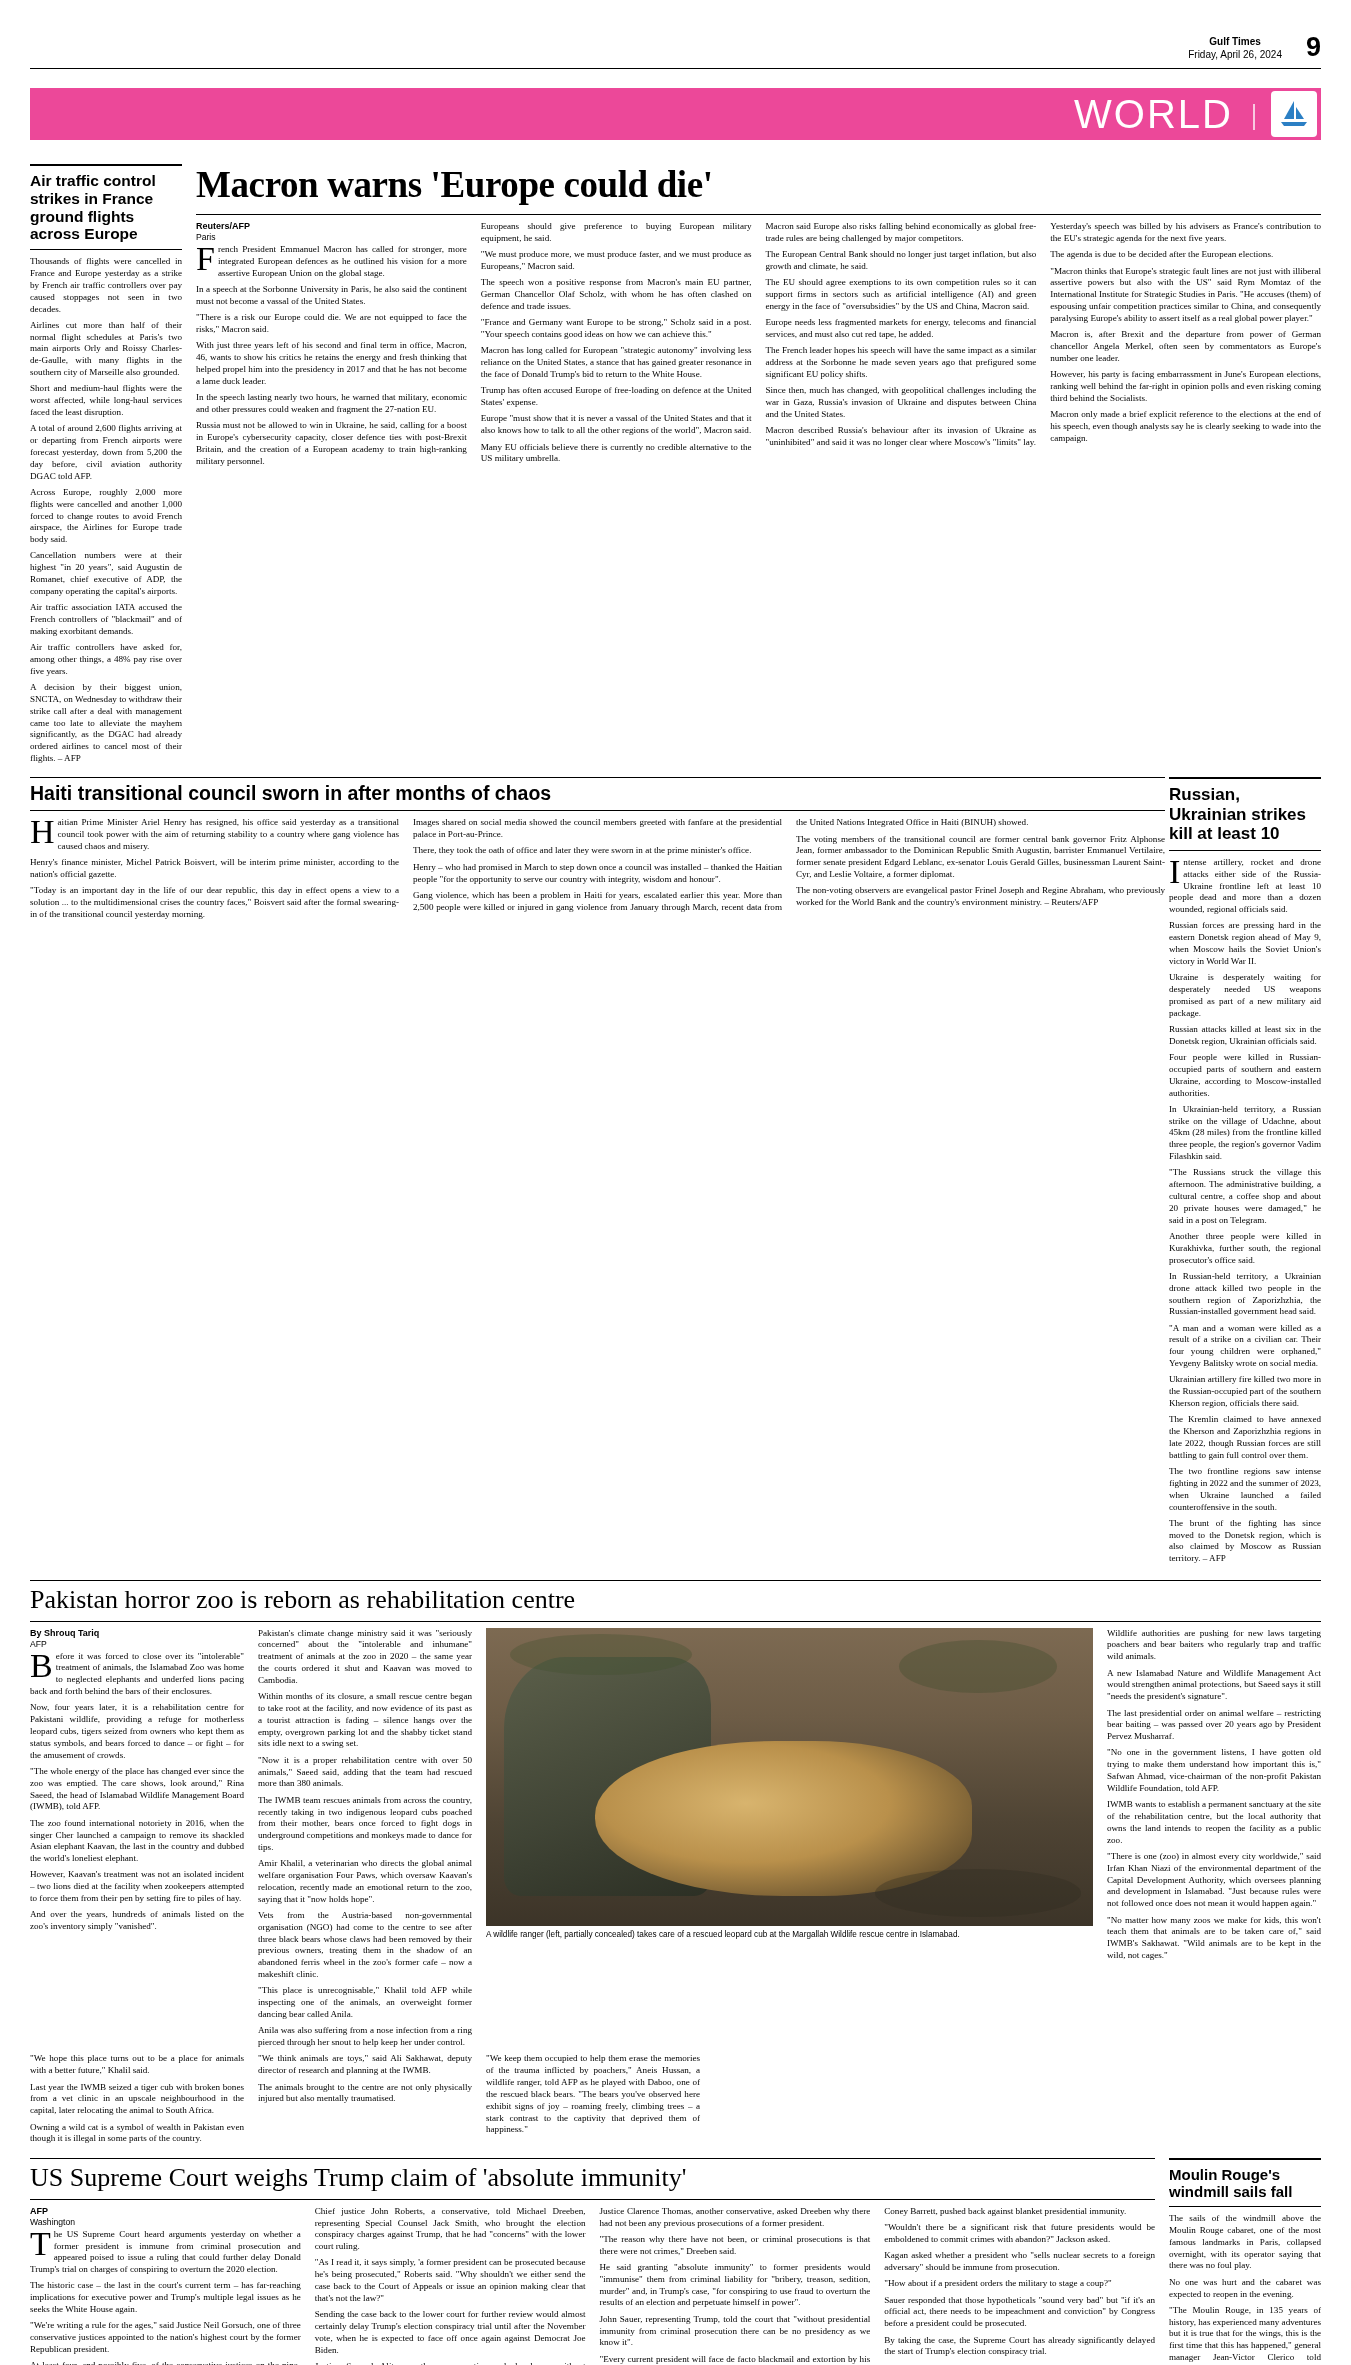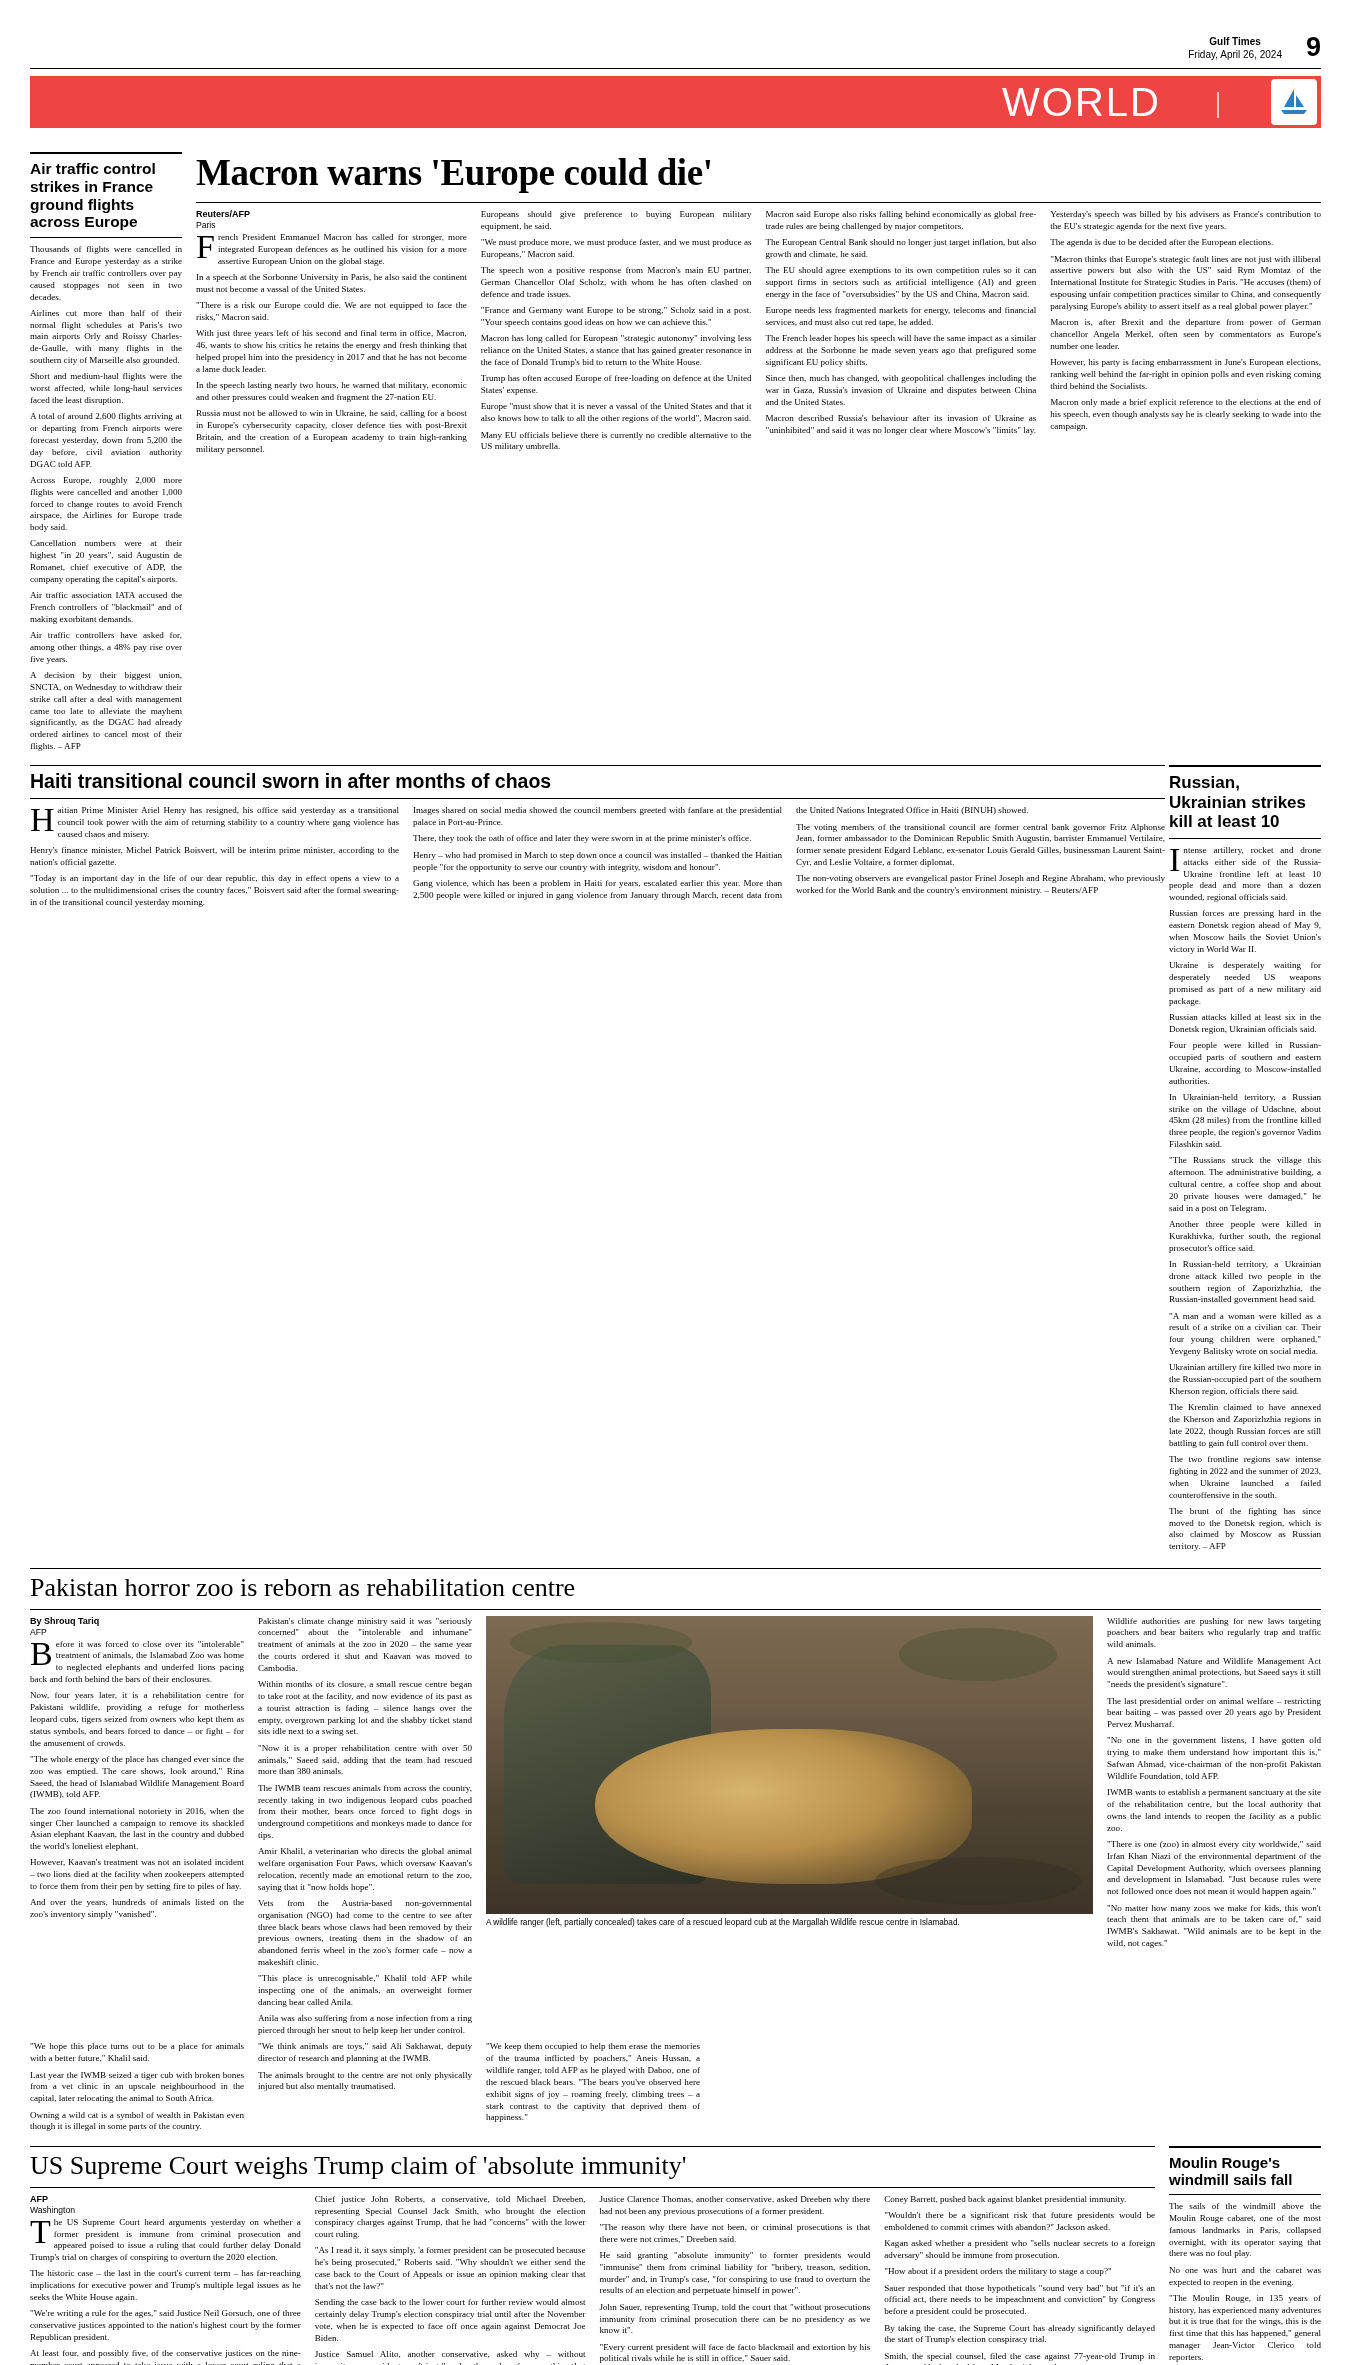--- a/index.html
+++ b/index.html
@@ -12,21 +12,21 @@
   .page { width: 1351px; position: relative; padding: 0 30px 20px 30px; }
 
   
   .masthead { display: flex; align-items: flex-end; justify-content: flex-end; padding: 34px 0 4px 0; }
   .masthead-center { text-align: center; font-family: "Liberation Sans", sans-serif; font-size: 10px; line-height: 1.3; margin-right: 14px; }
   .masthead-center .paper { font-weight: bold; }
   .masthead-page { font-family: "Liberation Sans", sans-serif; font-weight: bold; font-size: 27px; line-height: 1; padding-left: 10px; }
   .masthead-rule { border-top: 1.5px solid #000; margin-top: 3px; }
 
   
-  .banner { background: #ef4444; height: 52px; margin-top: 7px; position: relative; display: flex; align-items: center; justify-content: flex-end; gap: 36px; }
+  .banner { background: #ec4899; height: 52px; margin-top: 19px; position: relative; display: flex; align-items: center; justify-content: flex-end; }
   .banner .word { color: #fff; font-family: "Liberation Sans", sans-serif; font-weight: 300; font-size: 40px; letter-spacing: 2px; padding-right: 18px; }
   .banner .divider { color: #fff; font-size: 30px; padding-right: 14px; opacity: .9; }
   .banner .logo-box { width: 46px; height: 46px; background: #fff; border-radius: 4px; margin-right: 4px; display: flex; align-items: center; justify-content: center; }
   .banner .logo-box svg { display: block; }
   p { margin: 0 0 4.5px 0; text-align: justify; font-size: 9.1px; line-height: 1.3; }
   .byline { font-family: "Liberation Sans", sans-serif; font-weight: bold; font-size: 9px; line-height: 1.25; margin-bottom: 1px; }
   .byline .loc { font-weight: normal; font-size: 8.6px; display: block; }
   .rule-thin { border-top: 1px solid #000; }
   .rule-med { border-top: 1.6px solid #000; }
   .rule-thick { border-top: 2.6px solid #000; }
@@ -294,21 +294,21 @@
         <p>The historic case – the last in the court's current term – has far-reaching implications for executive power and Trump's multiple legal issues as he seeks the White House again.</p>
         <p>"We're writing a rule for the ages," said Justice Neil Gorsuch, one of three conservative justices appointed to the nation's highest court by the former Republican president.</p>
         <p>At least four, and possibly five, of the conservative justices on the nine-member court appeared to take issue with a lower court ruling that a former president does not enjoy "absolute immunity" from criminal prosecution after leaving office.</p>
         <p>Chief justice John Roberts, a conservative, told Michael Dreeben, representing Special Counsel Jack Smith, who brought the election conspiracy charges against Trump, that he had "concerns" with the lower court ruling.</p>
         <p>"As I read it, it says simply, 'a former president can be prosecuted because he's being prosecuted," Roberts said. "Why shouldn't we either send the case back to the Court of Appeals or issue an opinion making clear that that's not the law?"</p>
         <p>Sending the case back to the lower court for further review would almost certainly delay Trump's election conspiracy trial until after the November vote, when he is expected to face off once again against Democrat Joe Biden.</p>
         <p>Justice Samuel Alito, another conservative, asked why – without immunity – a president won't just "pardon themselves from anything that they might have been conceivably charged with committing?"</p>
         <p>Justice Clarence Thomas, another conservative, asked Dreeben why there had not been any previous prosecutions of a former president.</p>
         <p>"The reason why there have not been, or criminal prosecutions is that there were not crimes," Dreeben said.</p>
         <p>He said granting "absolute immunity" to former presidents would "immunise" them from criminal liability for "bribery, treason, sedition, murder" and, in Trump's case, "for conspiring to use fraud to overturn the results of an election and perpetuate himself in power".</p>
-        <p>John Sauer, representing Trump, told the court that "without prosecutions immunity from criminal prosecution there can be no presidency as we know it".</p>
+        <p>John Sauer, representing Trump, told the court that "without presidential immunity from criminal prosecution there can be no presidency as we know it".</p>
         <p>"Every current president will face de facto blackmail and extortion by his political rivals while he is still in office," Sauer said.</p>
         <p>The three liberals on the court – Sonia Sotomayor, Elena Kagan and Ketanji Brown Jackson – and to some extent conservative justice Amy Coney Barrett, pushed back against blanket presidential immunity.</p>
         <p>"Wouldn't there be a significant risk that future presidents would be emboldened to commit crimes with abandon?" Jackson asked.</p>
         <p>Kagan asked whether a president who "sells nuclear secrets to a foreign adversary" should be immune from prosecution.</p>
         <p>"How about if a president orders the military to stage a coup?"</p>
         <p>Sauer responded that those hypotheticals "sound very bad" but "if it's an official act, there needs to be impeachment and conviction" by Congress before a president could be prosecuted.</p>
         <p>By taking the case, the Supreme Court has already significantly delayed the start of Trump's election conspiracy trial.</p>
         <p>Smith, the special counsel, filed the case against 77-year-old Trump in August and had pushed for a March trial start date.</p>
 
       </div>

